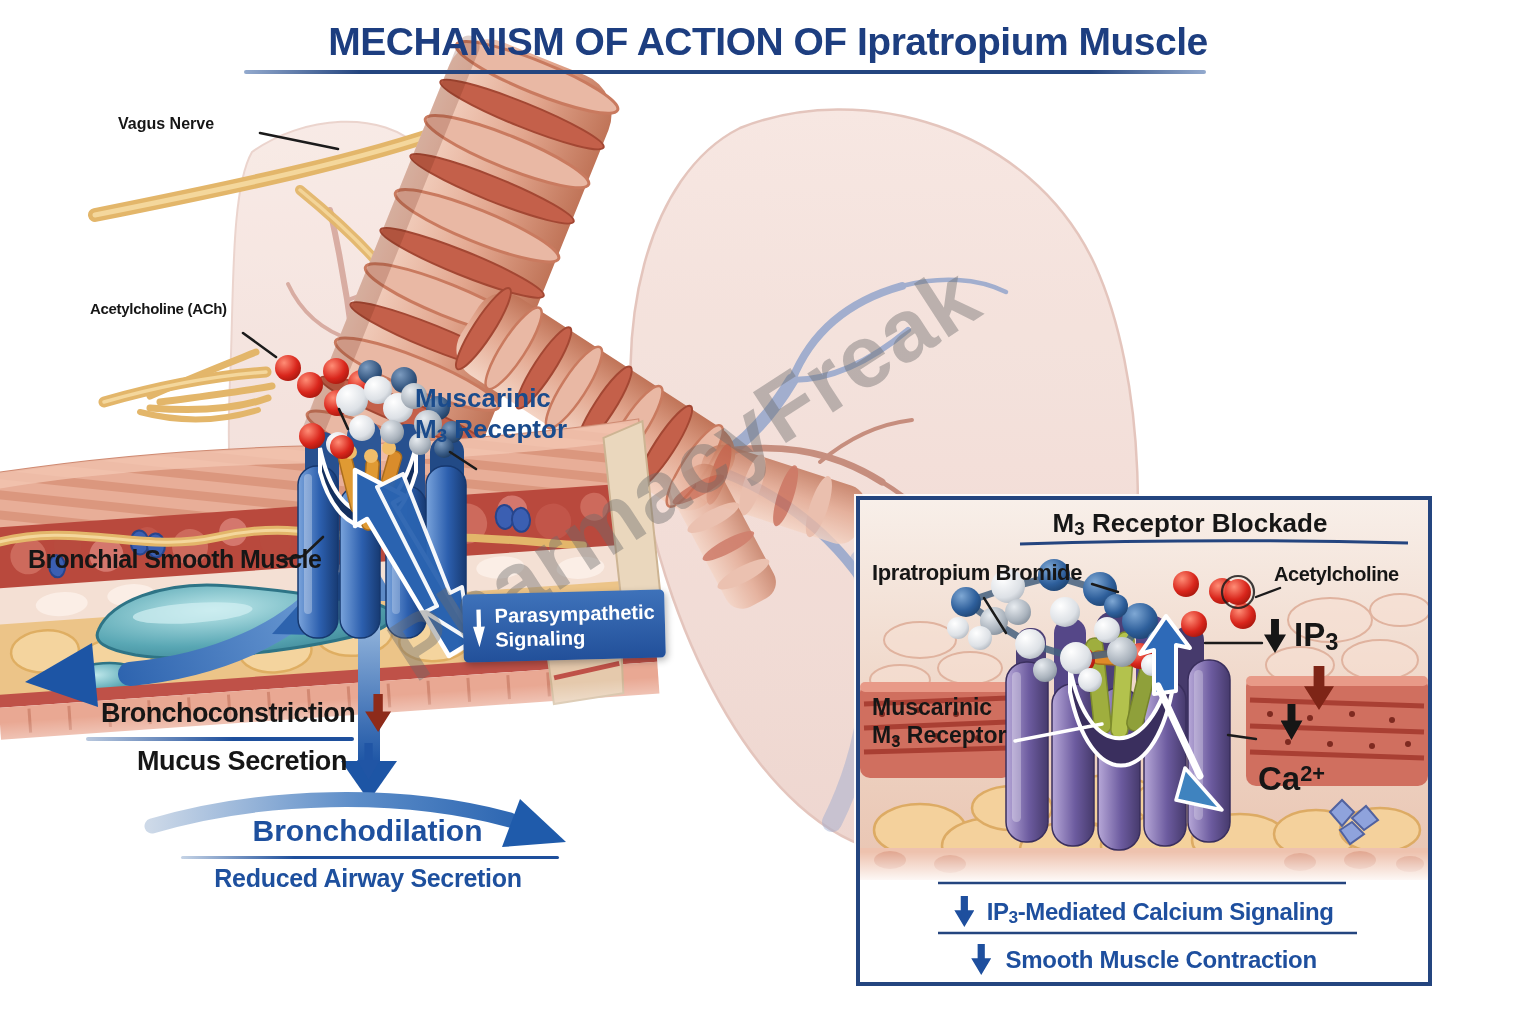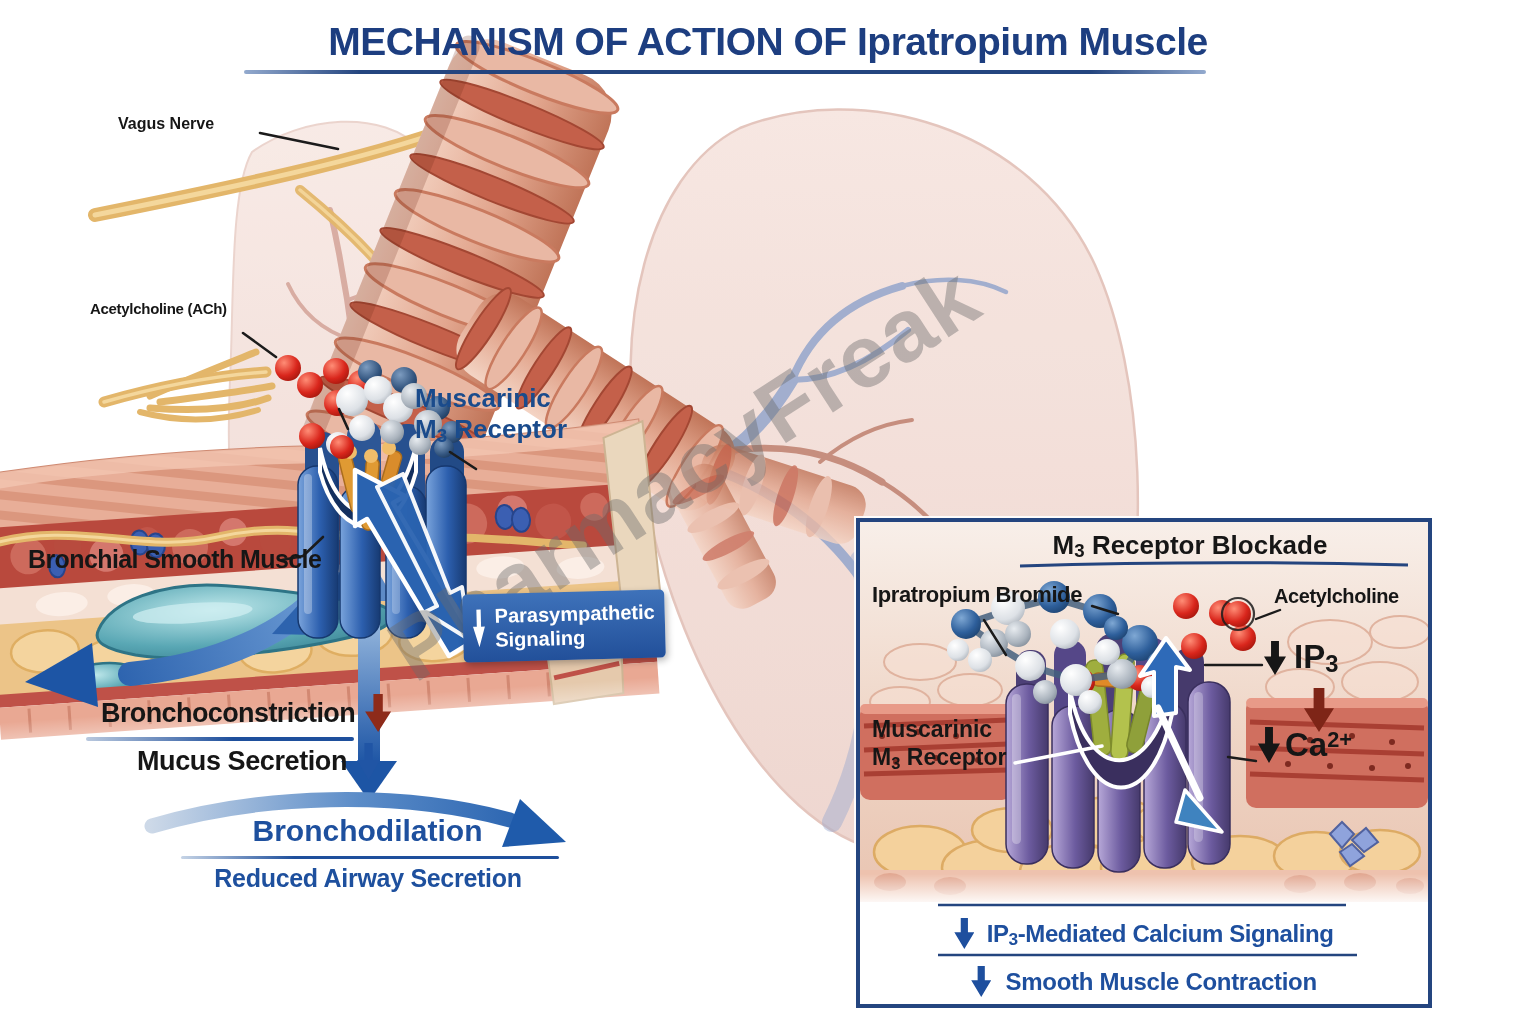--- a/index.html
+++ b/index.html
@@ -36,32 +36,32 @@
   .mucus{left:137px;top:743px;font-size:27px;letter-spacing:-0.4px;}
   .bdil{left:170px;top:814px;width:395px;text-align:center;font-size:30px;}
   .bd-rule{position:absolute;left:181px;top:856px;width:378px;height:3px;z-index:5;border-radius:2px;
       background:linear-gradient(90deg,#c6d4e6,#1e4f9c 30%,#1e4f9c);}
   .ras{left:148px;top:864px;width:440px;text-align:center;font-size:25px;letter-spacing:-0.3px;}
   
   .watermark{position:absolute;left:425px;top:600px;height:100px;z-index:2;
       font-size:88px;font-weight:bold;letter-spacing:2px;color:rgba(108,108,108,.42);
       transform:rotate(-33deg);transform-origin:left bottom;white-space:nowrap;}
   
-  .inset{position:absolute;left:856px;top:518px;width:576px;height:490px;z-index:4;
+  .inset{position:absolute;left:856px;top:496px;width:576px;height:490px;z-index:4;
       box-sizing:border-box;border:4px solid #24457f;background:#fff;
       box-shadow:0 0 0 2px rgba(255,255,255,.9);}
   .inset .isvg{position:absolute;left:0;top:0;}
   .ilbl{position:absolute;font-weight:bold;white-space:nowrap;color:#161616;z-index:6;}
   .ititle{top:8px;left:92px;right:0;text-align:center;font-size:26px;}
   .iipra{left:12px;top:60px;font-size:22px;letter-spacing:-0.4px;}
   .iach{left:414px;top:63px;font-size:20px;letter-spacing:-0.4px;}
   .imusc{left:12px;top:193px;font-size:23px;line-height:28px;}
   .iip3{left:404px;top:116px;font-size:33px;display:flex;align-items:center;gap:8px;}
   .ibigarrow{position:absolute;left:444px;top:166px;z-index:6;}
-  .ica{left:398px;top:204px;font-size:33px;display:flex;align-items:center;gap:5px;}
+  .ica{left:398px;top:204px;font-size:33px;display:flex;align-items:center;gap:20px;flex-direction:column;}
   .irow1{top:396px;left:0;right:0;text-align:center;font-size:24px;color:#1e4f9e;letter-spacing:-0.4px;}
   .irow2{top:444px;left:0;right:0;text-align:center;font-size:24px;color:#1e4f9e;letter-spacing:-0.3px;}
 </style>
 </head>
 <body>
 
 <div class="stage">
 
   <svg class="art" width="1536" height="1024" viewBox="0 0 1536 1024">
     <defs>

